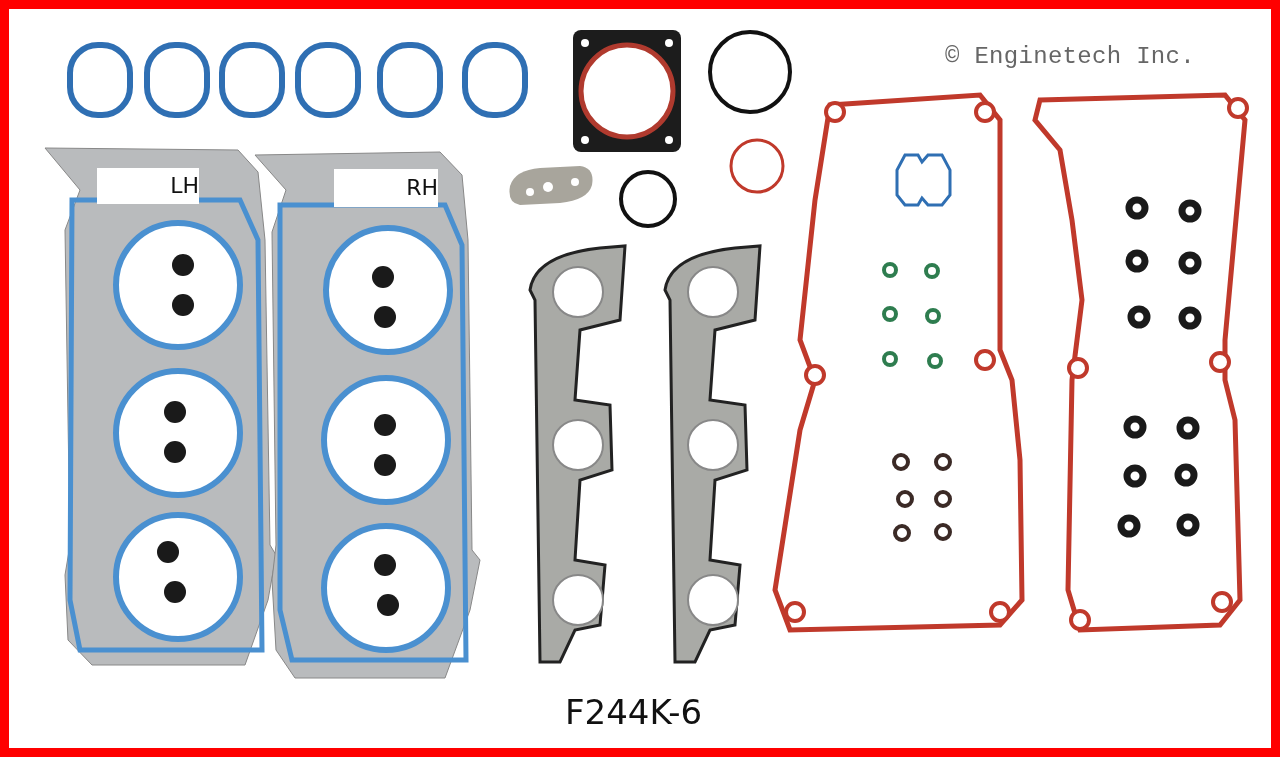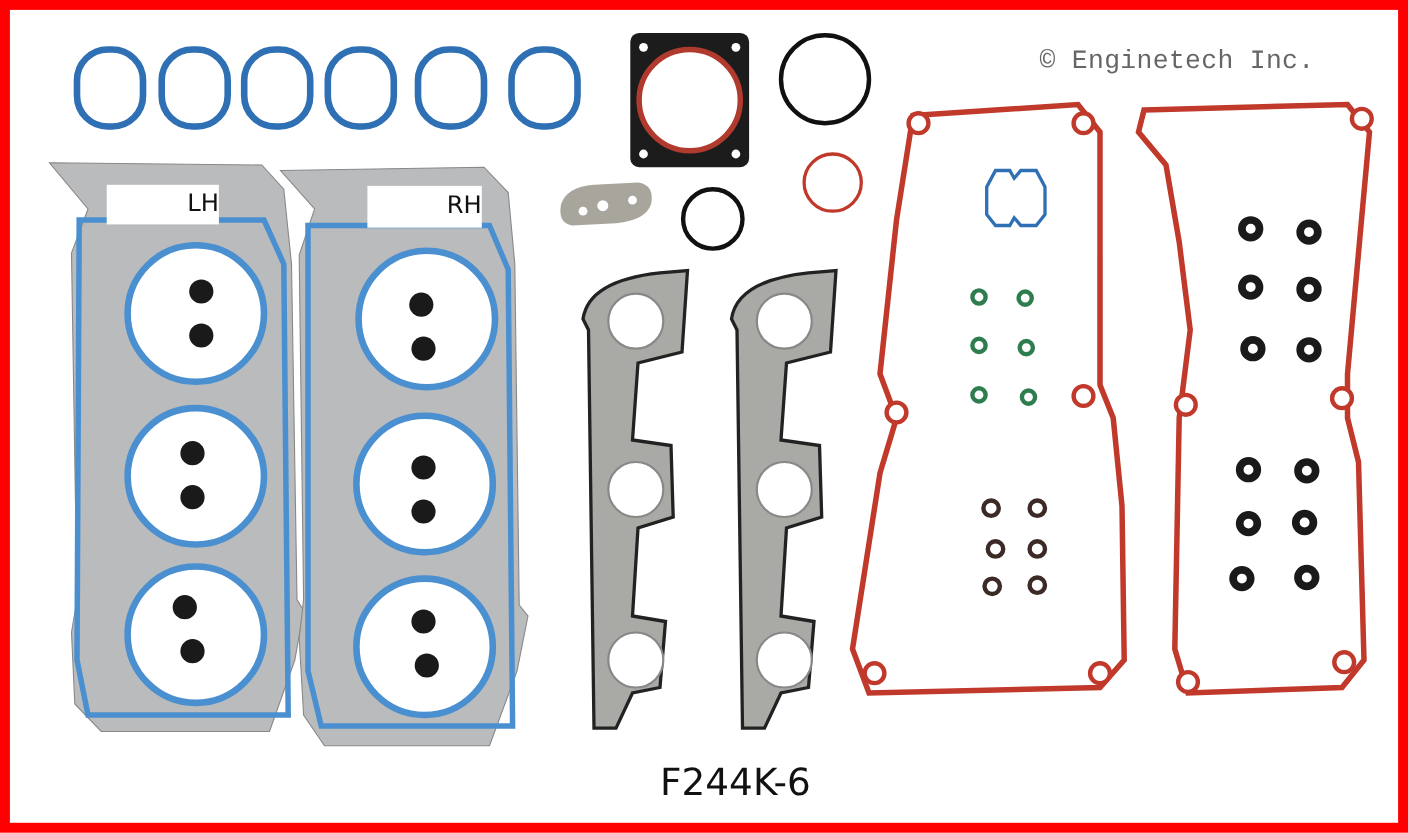--- a/index.html
+++ b/index.html
@@ -1,19 +1,19 @@
 <!DOCTYPE html>
 <html><head>
 <meta charset="utf-8">
 <style>
   html,body{margin:0;padding:0;}
   body{width:1280px;height:757px;overflow:hidden;background:#fff;font-family:"Liberation Sans","DejaVu Sans",sans-serif;}
   .frame{position:relative;width:1280px;height:757px;box-sizing:border-box;border:9px solid #ff0000;background:#ffffff;}
   .copyright{position:absolute;left:936px;top:34px;font-size:24px;color:#666;font-family:Liberation Mono, monospace;letter-spacing:0.3px;}
-  .partno{position:absolute;left:556px;top:683px;font-size:34px;color:#111;font-family:"DejaVu Sans",sans-serif;margin-left:35px;}
+  .partno{position:absolute;left:556px;top:683px;font-size:34px;color:#111;font-family:"DejaVu Sans",sans-serif;}
   .label-box{position:absolute;font-size:22px;color:#111;text-align:right;background:#fff;font-family:"DejaVu Sans",sans-serif;}
   svg.art{position:absolute;left:0;top:0;}
 </style>
 </head>
 <body>
 
 <div class="frame">
 <svg class="art" width="1262" height="739" viewBox="9 9 1262 739">
 
   <g fill="none" stroke="#2f6fb3" stroke-width="6">

